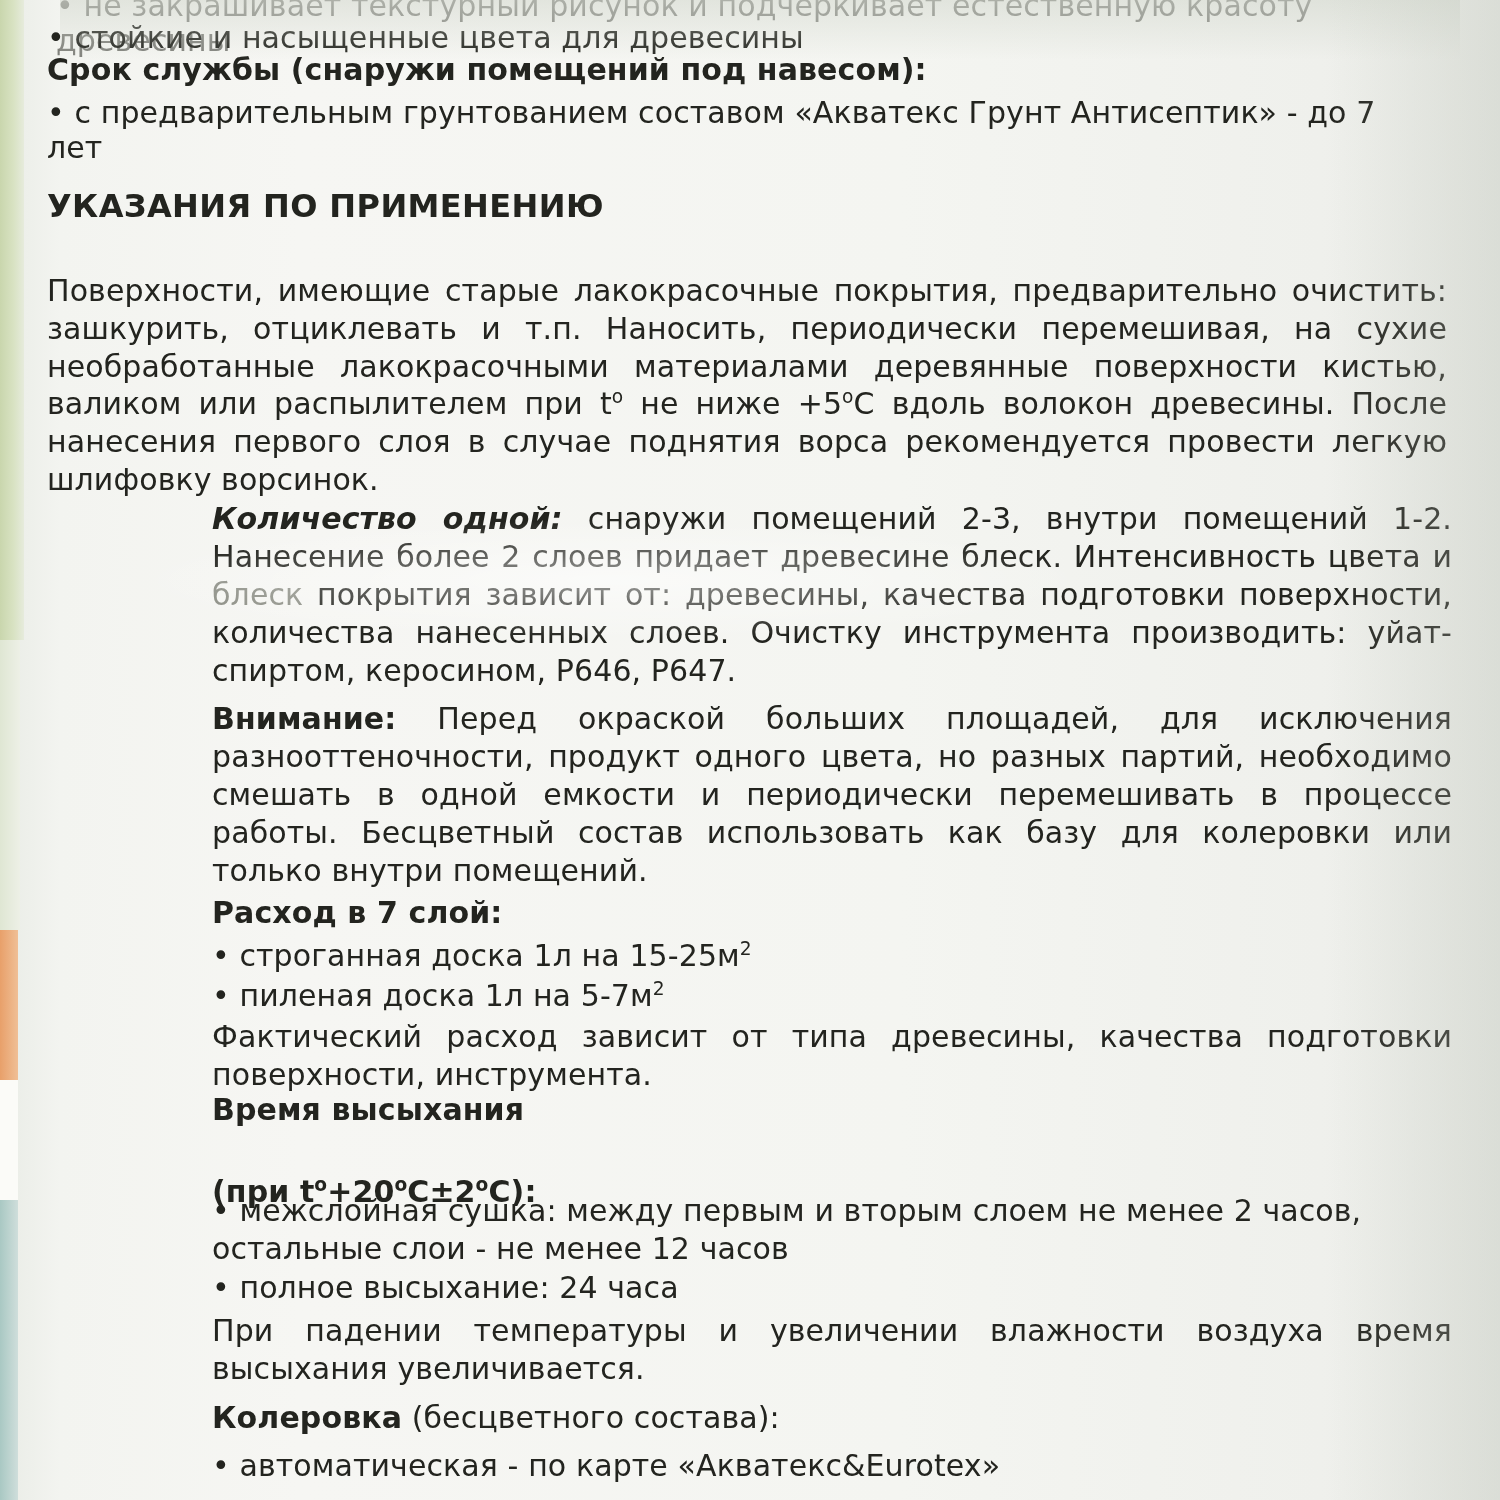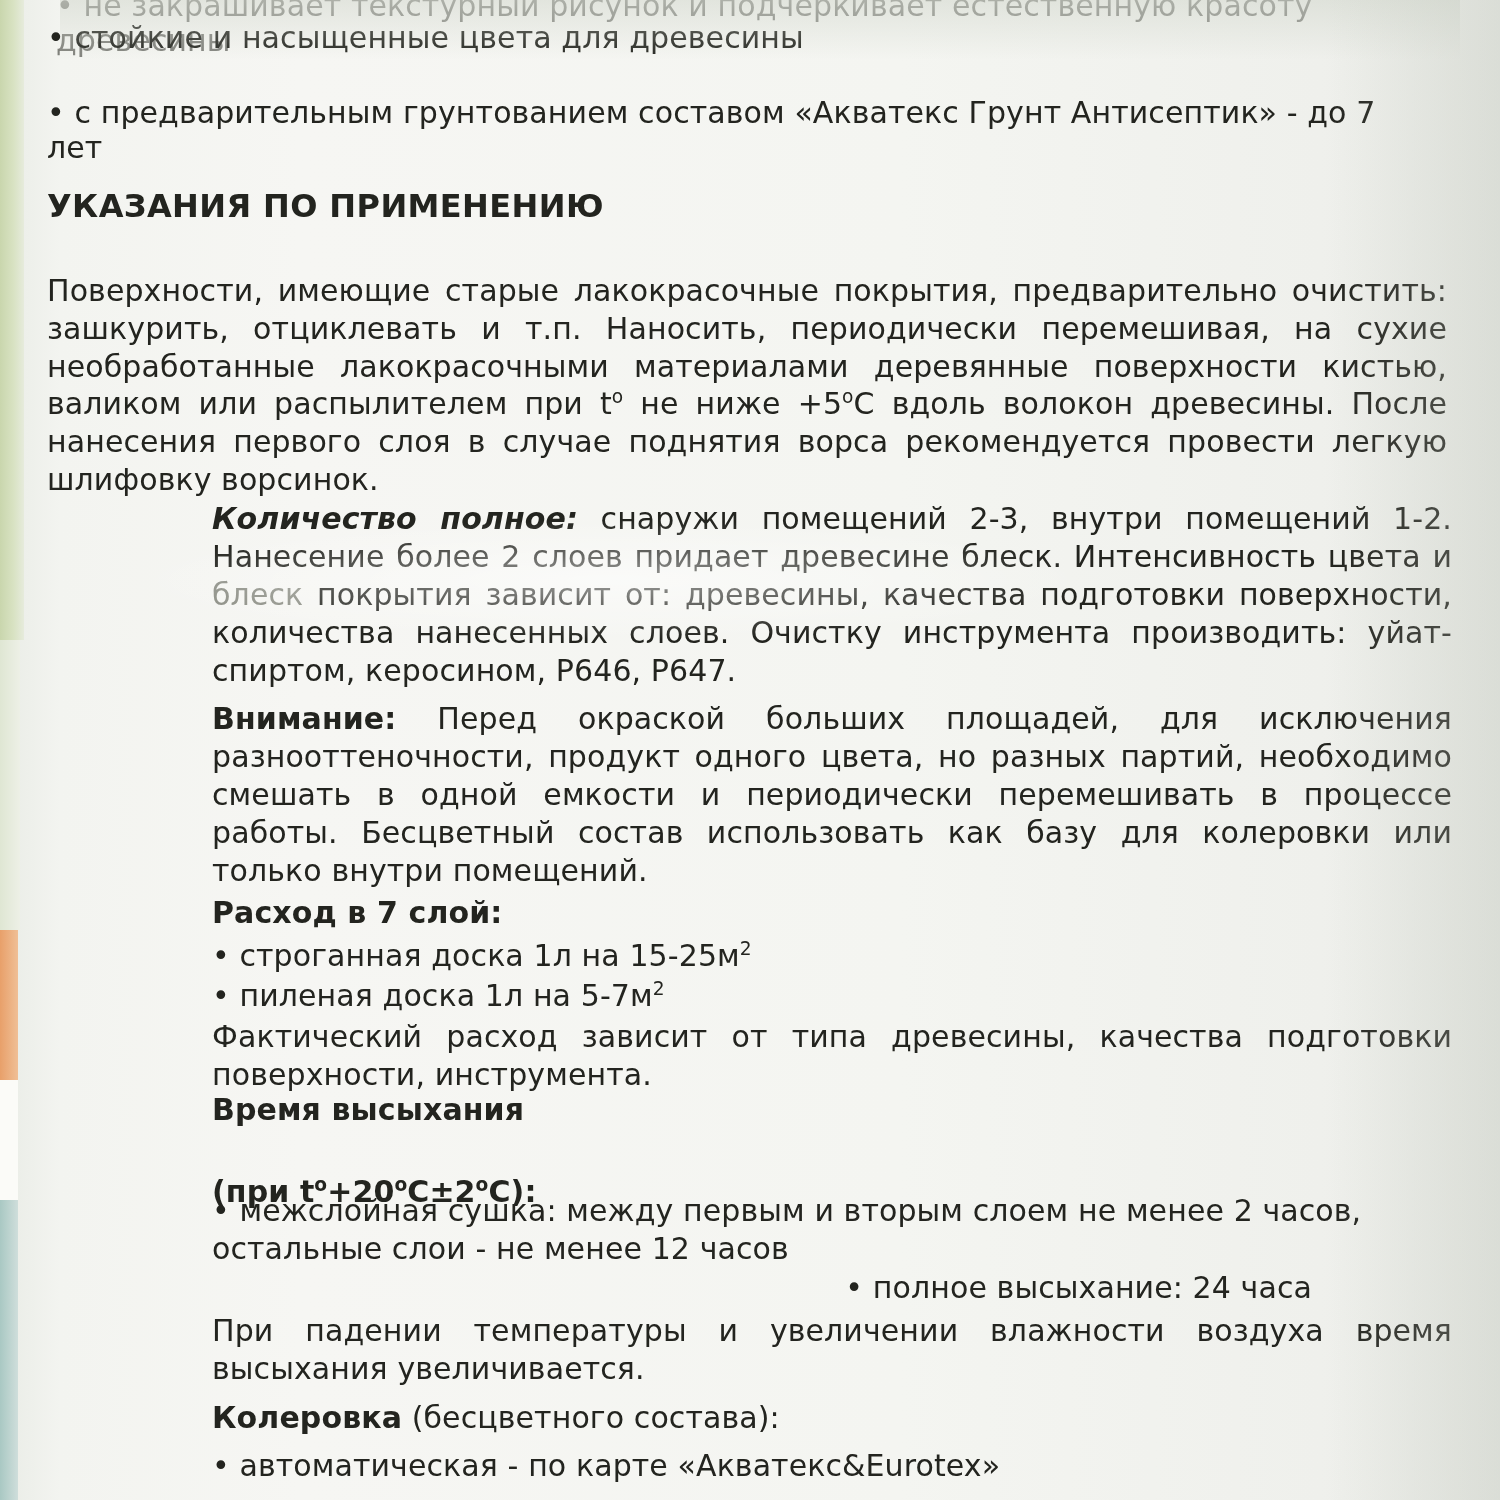--- a/index.html
+++ b/index.html
@@ -141,46 +141,47 @@
   <div class="edge-orange"></div>
   <div class="edge-white"></div>
   <div class="edge-teal"></div>
 
   <div class="content">
 
     <div class="tx clip-top" style="left:56px; top:-12px; width:1400px;">• не закрашивает текстурный рисунок и подчеркивает естественную красоту древесины</div>
 
     <div class="tx" style="left:47px; top:20px; width:1000px;">• стойкие и насыщенные цвета для древесины</div>
 
+    <div class="tx b" style="left:47px; top:52px; width:1200px;">Срок службы (снаружи помещений под навесом):</div>
     <div class="tx" style="left:47px; top:95px; width:1380px;">• с предварительным грунтованием составом «Акватекс Грунт Антисептик» - до 7 лет</div>
 
     <div class="tx b ctr" style="left:47px; top:188px; width:1400px; font-size:32px; letter-spacing:0.4px;">УКАЗАНИЯ ПО ПРИМЕНЕНИЮ</div>
 
 
     <div class="tx just" style="left:47px; top:272px; width:1400px; line-height:1.26;">Поверхности, имеющие старые лакокрасочные покрытия, предварительно очистить: зашкурить, отциклевать и т.п. Наносить, периодически перемешивая, на сухие необработанные лакокрасочными материалами деревянные поверхности кистью, валиком или распылителем при t<sup>o</sup> не ниже +5<sup>o</sup>С вдоль волокон древесины. После нанесения первого слоя в случае поднятия ворса рекомендуется провести легкую шлифовку ворсинок.</div>
 
     <div class="tx just" style="left:212px; top:500px; width:1240px; line-height:1.27;">
-      <span class="it">Количество полное:</span>
+      <span class="it">Количество одной:</span>
       <span>снаружи помещений 2-3, внутри помещений 1-2. Нанесение более 2 слоев придает древесине блеск. Интенсивность цвета и <span class="faded">блеск</span> покрытия зависит от: древесины, качества подготовки поверхности, количества нанесенных слоев. Очистку инструмента производить: уйат-спиртом, керосином, Р646, Р647.</span>
     </div>
 
     <div class="tx just" style="left:212px; top:700px; width:1240px; line-height:1.27;">
       <span class="b">Внимание:</span>
       <span>Перед окраской больших площадей, для исключения разнооттеночности, продукт одного цвета, но разных партий, необходимо смешать в одной емкости и периодически перемешивать в процессе работы. Бесцветный состав использовать как базу для колеровки или только внутри помещений.</span>
     </div>
 
     <div class="tx b" style="left:212px; top:895px; width:900px;">Расход в 7 слой:</div>
     <div class="tx" style="left:212px; top:938px; width:1100px;">• строганная доска 1л на 15-25м<sup>2</sup></div>
     <div class="tx" style="left:212px; top:978px; width:1100px;">• пиленая доска 1л на 5-7м<sup>2</sup></div>
     <div class="tx just" style="left:212px; top:1018px; width:1240px; line-height:1.27;">Фактический расход зависит от типа древесины, качества подготовки поверхности, инструмента.</div>
 
     <div class="tx b" style="left:212px; top:1092px; width:900px;">Время высыхания</div>
     <div class="tx b" style="left:212px; top:1134px; width:900px;margin-top:40px;">(при t<sup>o</sup>+20<sup>o</sup>С±2<sup>o</sup>С):</div>
     <div class="tx" style="left:212px; top:1192px; width:1250px; line-height:1.27;">• межслойная сушка: между первым и вторым слоем не менее 2 часов, остальные слои - не менее 12 часов</div>
-    <div class="tx" style="left:212px; top:1270px; width:1100px;text-align:right;">• полное высыхание: 24 часа</div>
+    <div class="tx" style="left:212px; top:1270px; width:1100px;">• полное высыхание: 24 часа</div>
     <div class="tx just" style="left:212px; top:1312px; width:1240px; line-height:1.27;">При падении температуры и увеличении влажности воздуха время высыхания увеличивается.</div>
 
     <div class="tx" style="left:212px; top:1448px; width:1200px;">• автоматическая - по карте «Акватекс&amp;Eurotex»</div>
     <div class="tx" style="left:212px; top:1400px; width:1200px;">
       <span class="b">Колеровка</span>
       <span>(бесцветного состава):</span>
     </div>
   </div>
 
   <div class="sheen2"></div>

